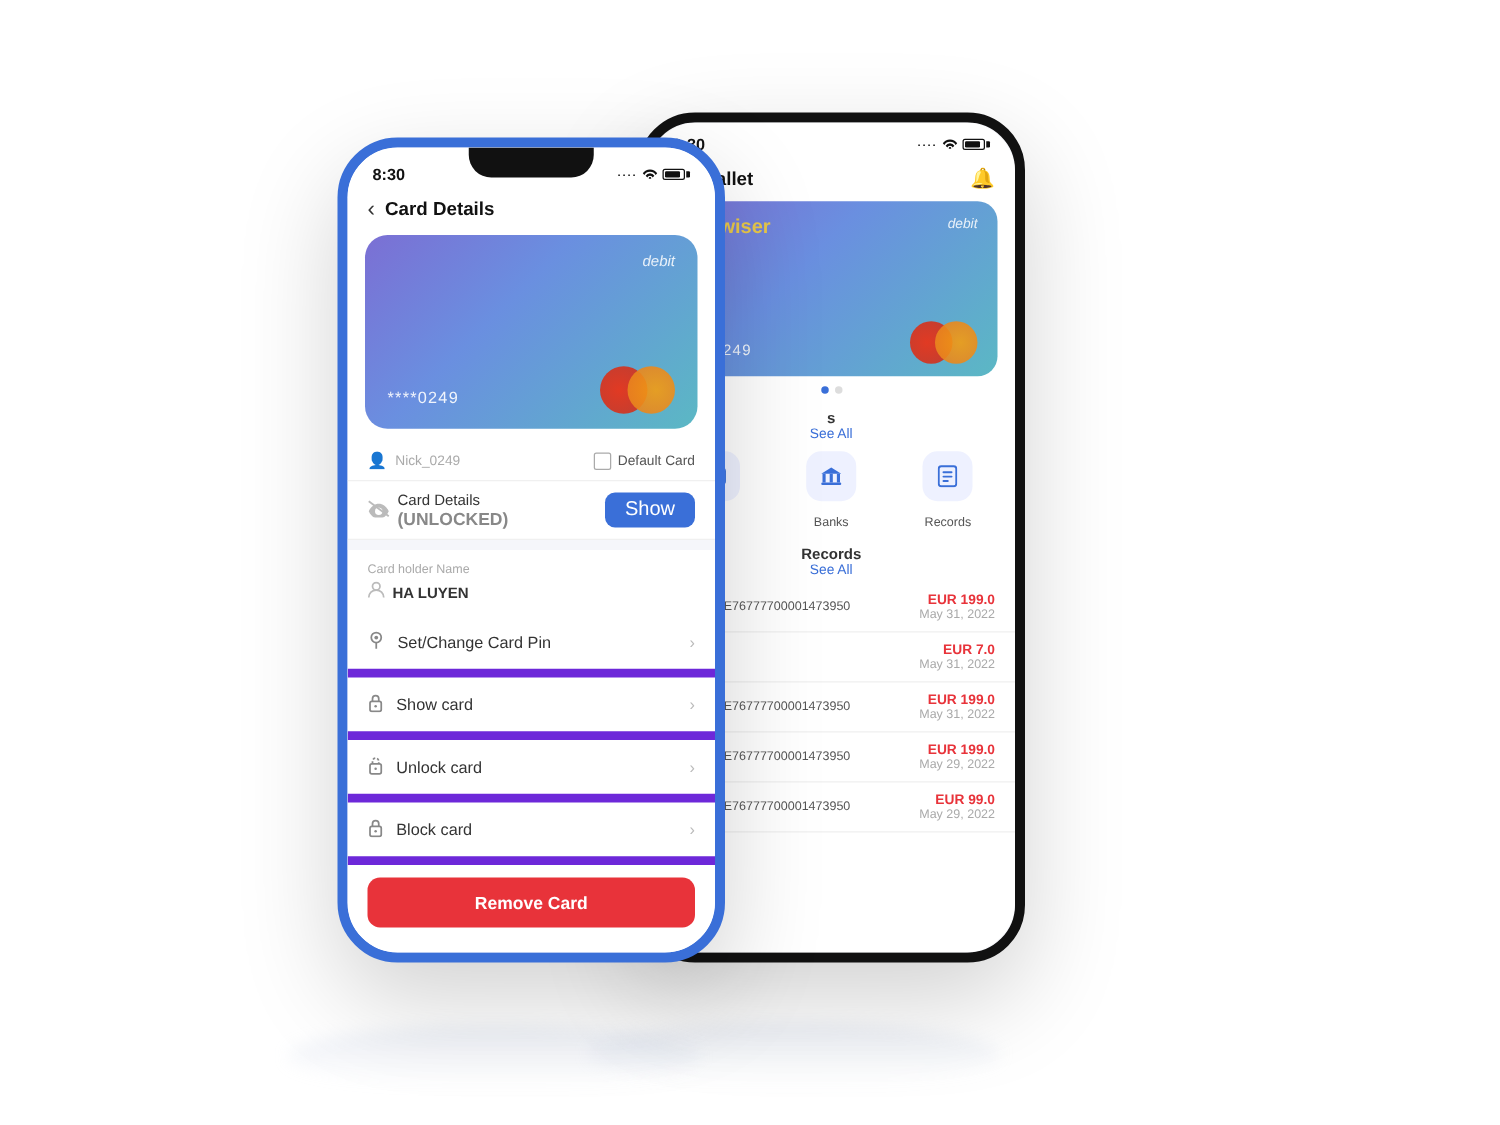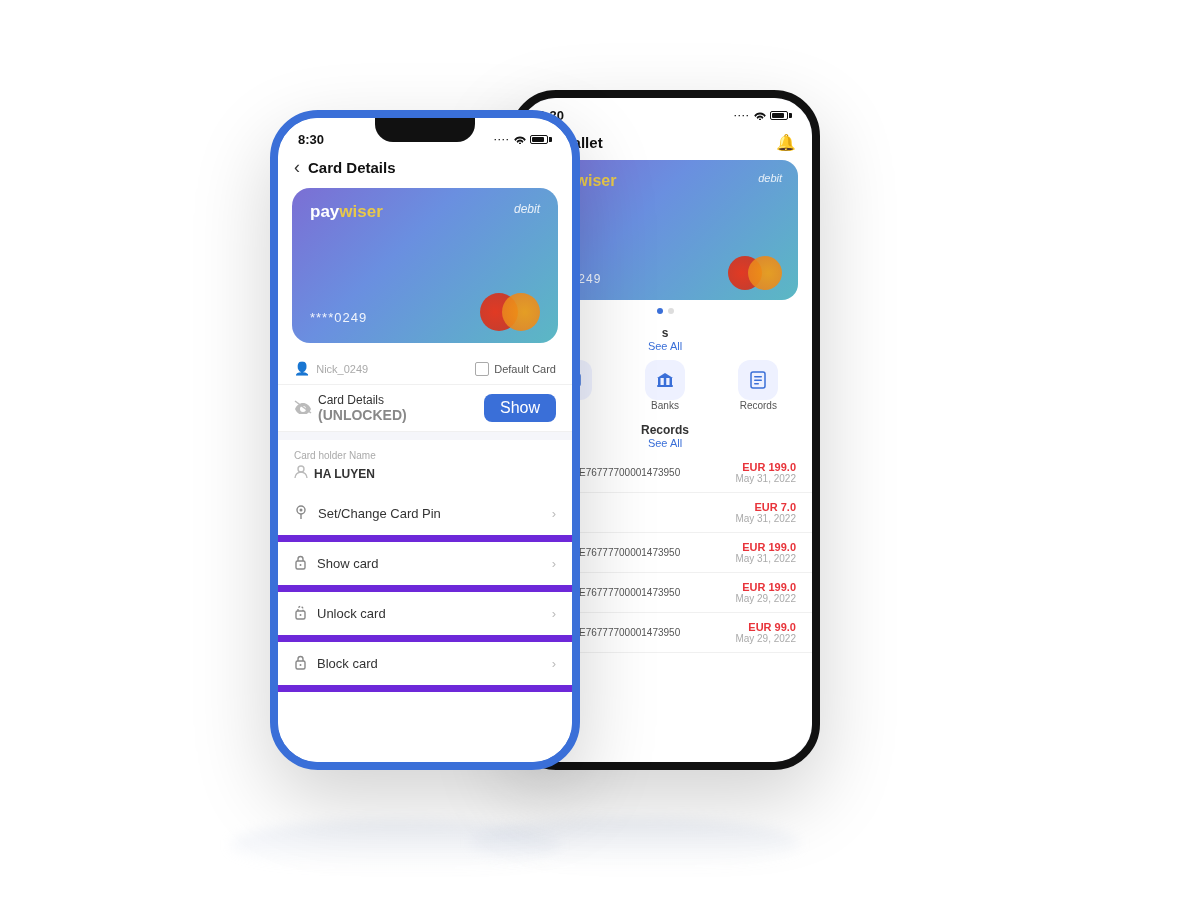--- a/index.html
+++ b/index.html
@@ -334,21 +334,21 @@
     .quick-actions {
       display: flex;
       align-items: center;
       padding: 4px 10px 6px;
       gap: 6px;
     }
     .quick-action-item {
       display: flex;
       flex-direction: column;
       align-items: center;
-      gap: 0;
+      gap: 12px;
       flex: 1;
       cursor: pointer;
     }
     .quick-action-icon {
       width: 40px;
       height: 40px;
       background: #eef1ff;
       border-radius: 12px;
       display: flex;
       align-items: center;
@@ -591,23 +591,20 @@
       </div>
 
       
       <div class="front-header">
         <span class="back-arrow">‹</span>
         <span class="front-header-title">Card Details</span>
       </div>
 
       
       <div class="card-visual">
-        <div class="card-brand">
-          <span style="color:#fff;">pay</span><span style="color:#e8c84a;">wiser</span>
-        </div>
         <div class="card-debit">debit</div>
         <div class="card-number">****0249</div>
         <div class="mc-circles">
           <div class="mc-red"></div>
           <div class="mc-orange"></div>
         </div>
       </div>
 
       
       <div class="card-info-row">
@@ -708,20 +705,21 @@
                   <circle cx="6.5" cy="11" r="1" fill="#888"></circle>
                 </svg>
             </span>
             <span>Block card</span>
           </div>
           <span class="chevron">›</span>
         </div>
       </div>
 
       
+      <button class="remove-card-btn">Remove Card</button>
 
     </div>
   </div>
 
   <div class="reflection" style="left:80px;width:330px;bottom:-10px;"></div>
   <div class="reflection" style="left:320px;width:330px;bottom:-8px;"></div>
 
 </div>
 
 </body></html>

